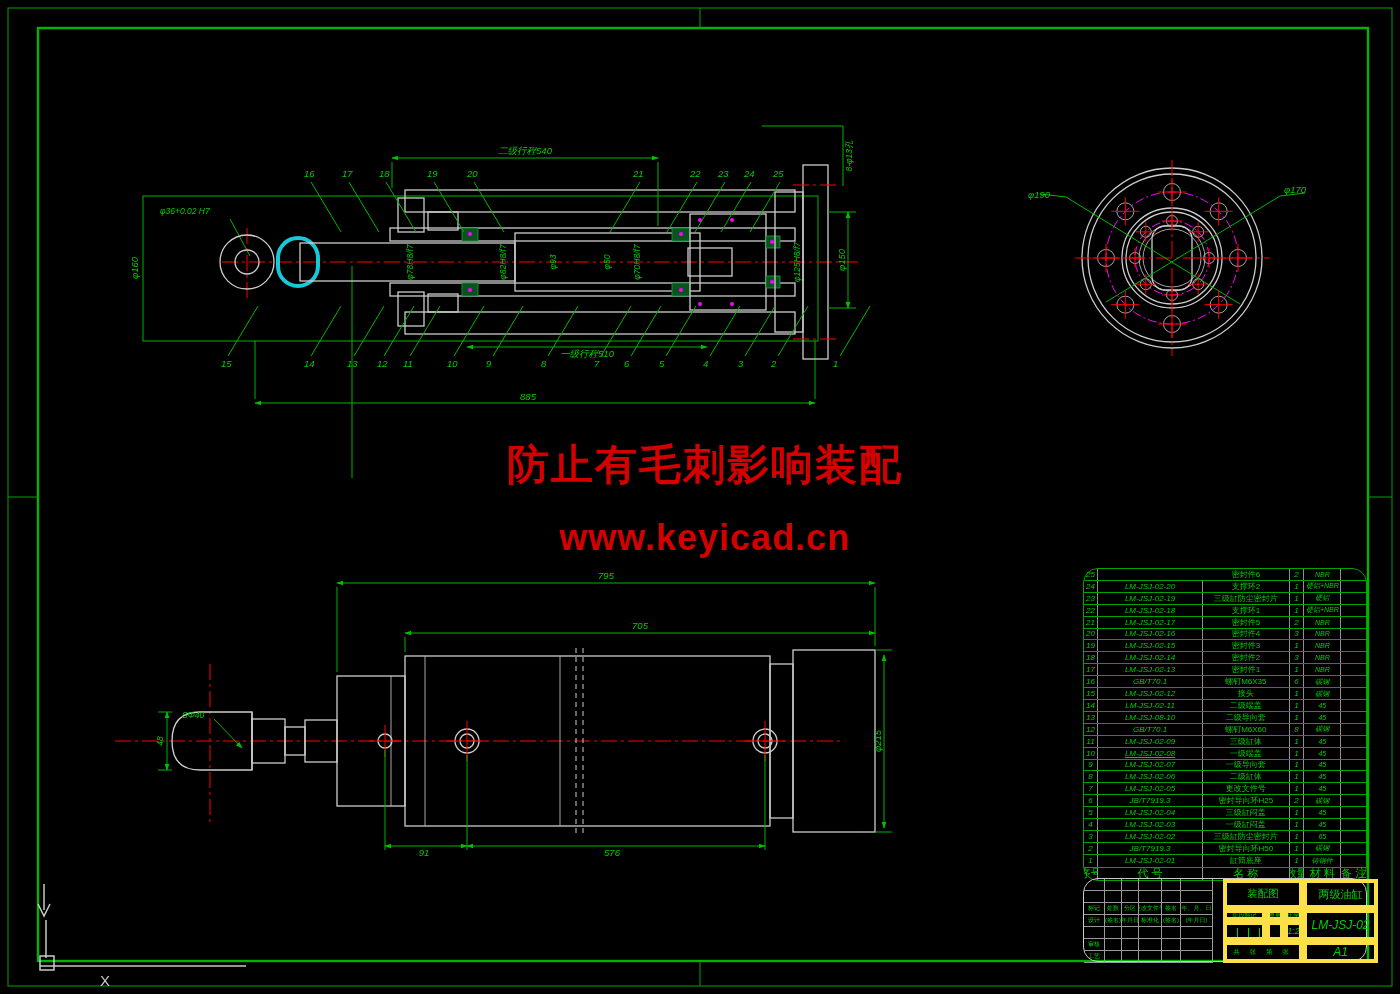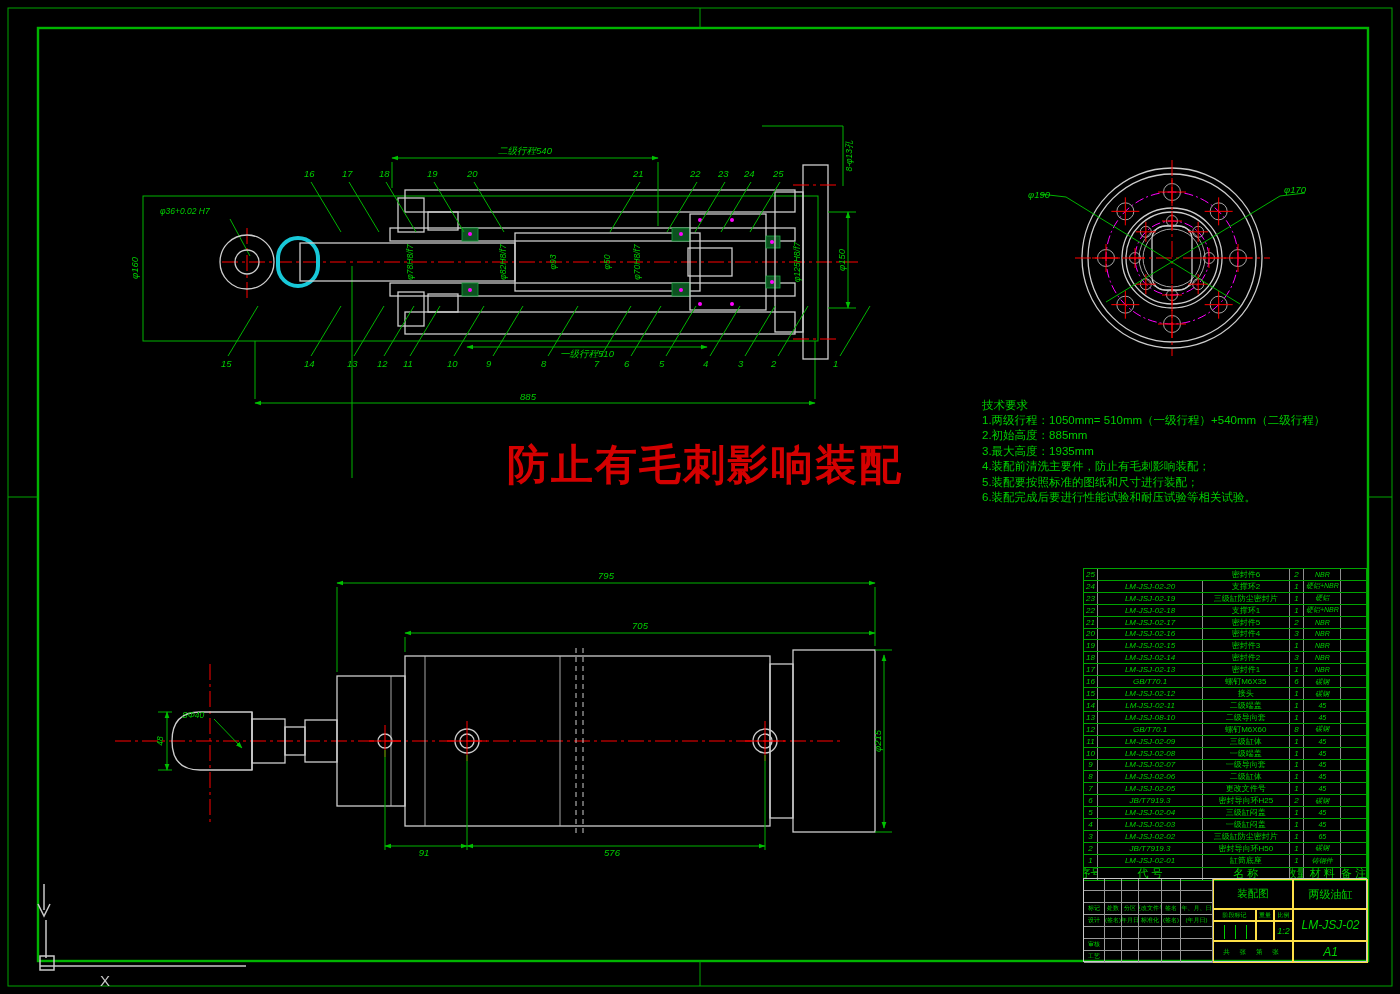--- a/index.html
+++ b/index.html
@@ -15,21 +15,21 @@
   .gfr{stroke:#00a400;stroke-width:1;fill:none;}
   .gfr2{stroke:#00b400;stroke-width:2.4;fill:none;}
   .mcl{stroke:#ff00ff;stroke-width:1;fill:none;stroke-dasharray:9 3 2 3;}
   .seal{fill:#0c5220;stroke:#18a33c;stroke-width:0.8;}
   .mdot{fill:#ff00ff;}
   .tealline{stroke:#18c8d8;stroke-width:4;fill:none;}
   .uline{stroke:#c9c9c9;stroke-width:1.5;fill:none;}
   .dimtext{fill:#00cf00;font-size:9.5px;font-style:italic;}
   .dimtext.sm{font-size:8.5px;}
   .xlabel{fill:#c9c9c9;font-size:15px;}
-  .overlay{position:absolute;}
+  .overlay{position:absolute;border-radius:15px;}
   #watermark1{left:505px;top:437px;width:400px;text-align:center;font-weight:bold;
               font-size:42px;letter-spacing:2px;color:#d40000;white-space:nowrap;}
   #watermark2{left:540px;top:517px;width:330px;text-align:center;font-weight:bold;
               font-size:36px;letter-spacing:1px;color:#d40000;white-space:nowrap;}
   #tech{left:982px;top:398px;width:360px;color:#00cf00;font-size:11.5px;white-space:nowrap;}
   #tech .tech-title{line-height:15px;}
   .tech-line{line-height:15.4px;}
   #bom{left:1083px;top:568px;width:284px;border:1.5px solid #00a400;box-sizing:border-box;}
   .bom-row{display:flex;height:11.92px;border-bottom:1px solid #00a400;box-sizing:border-box;}
   .bom-row:last-child{border-bottom:none;}
@@ -41,22 +41,22 @@
   #bom-header .bom-cell{font-size:11px;}
   #bom-header{border-top:1.5px solid #00a400;}
   #bom-header .bom-row{height:12px;border-bottom:none;}
   #titleblock{left:1083px;top:878px;width:284px;height:84px;border:1.5px solid #c9c9c9;
               box-sizing:border-box;color:#00cf00;}
   #tb-grid{position:absolute;left:0;top:0;display:grid;
            grid-template-columns:21px 17px 17px 23px 19px 32px;grid-auto-rows:12px;}
   .tb-cell{border-right:1px solid #9a9a9a;border-bottom:1px solid #9a9a9a;box-sizing:border-box;
            font-size:6px;display:flex;align-items:center;justify-content:center;
            overflow:hidden;white-space:nowrap;color:#00cf00;}
-  .tb-box{position:absolute;border:1px solid #fde047;box-sizing:border-box;display:flex;
-          align-items:center;justify-content:center;overflow:hidden;white-space:nowrap;}
+  .tb-box{position:absolute;border:4px solid #fde047;box-sizing:border-box;display:flex;
+          align-items:center;justify-content:center;overflow:hidden;white-space:nowrap;margin-left:10px;}
   .tick{position:absolute;width:1px;background:#00cf00;}
   #callout-layer{left:0;top:0;width:1400px;height:994px;pointer-events:none;}
   .callout{position:absolute;font-style:italic;font-size:9.5px;color:#00cf00;}
 </style>
 </head>
 <body>
 
 <div id="sheet">
 
 <svg width="1400" height="994" style="position:absolute;left:0;top:0">
@@ -336,32 +336,22 @@
     <line x1="44" y1="884" x2="44" y2="910" class="uline"></line>
     <polyline points="38,904 44,916 50,904" class="uline"></polyline>
     <line x1="46" y1="920" x2="46" y2="958" class="uline"></line>
     <rect x="40" y="956" width="14" height="14" class="uline"></rect>
     <line x1="40" y1="966" x2="246" y2="966" class="uline"></line>
     <text x="100" y="986" class="xlabel">X</text>
   </g>
 </svg>
 
 <div id="watermark1" class="overlay">防止有毛刺影响装配</div>
-
-<div id="tech" class="overlay">
-  <div class="tech-title">技术要求</div>
-  <div id="tech-lines">
-        <div class="tech-line">1.两级行程：1050mm= 510mm（一级行程）+540mm（二级行程）</div>
-        <div class="tech-line">2.初始高度：885mm</div>
-        <div class="tech-line">3.最大高度：1935mm</div>
-        <div class="tech-line">4.装配前清洗主要件，防止有毛刺影响装配；</div>
-        <div class="tech-line">5.装配要按照标准的图纸和尺寸进行装配；</div>
-        <div class="tech-line">6.装配完成后要进行性能试验和耐压试验等相关试验。</div>
-      </div>
-</div>
+<div id="watermark2" class="overlay">www.keyicad.cn</div>
+
 
 <div id="bom" class="overlay">
   <div id="bom-rows">
         <div class="bom-row">
           <div class="bom-cell it" style="width: 14px;">25</div>
           <div class="bom-cell it" style="width: 106px; margin-top: 12px;">LM-JSJ-02-21</div>
           <div class="bom-cell" style="width: 87px;">密封件6</div>
           <div class="bom-cell it" style="width: 15px;">2</div>
           <div class="bom-cell mat" style="width: 37px;">NBR</div>
           <div class="bom-cell" style="width: 25px;"></div>
@@ -473,21 +463,21 @@
         <div class="bom-row">
           <div class="bom-cell it" style="width: 14px;">11</div>
           <div class="bom-cell it" style="width: 106px;">LM-JSJ-02-09</div>
           <div class="bom-cell" style="width: 87px;">三级缸体</div>
           <div class="bom-cell it" style="width: 15px;">1</div>
           <div class="bom-cell mat" style="width: 37px;">45</div>
           <div class="bom-cell" style="width: 25px;"></div>
         </div>
         <div class="bom-row">
           <div class="bom-cell it" style="width: 14px;">10</div>
-          <div class="bom-cell it" style="width: 106px;">LM-JSJ-02-08</div>
+          <div class="bom-cell it" style="width: 106px; text-decoration: underline;">LM-JSJ-02-08</div>
           <div class="bom-cell" style="width: 87px;">一级端盖</div>
           <div class="bom-cell it" style="width: 15px;">1</div>
           <div class="bom-cell mat" style="width: 37px;">45</div>
           <div class="bom-cell" style="width: 25px;"></div>
         </div>
         <div class="bom-row">
           <div class="bom-cell it" style="width: 14px;">9</div>
           <div class="bom-cell it" style="width: 106px;">LM-JSJ-02-07</div>
           <div class="bom-cell" style="width: 87px;">一级导向套</div>
           <div class="bom-cell it" style="width: 15px;">1</div>

